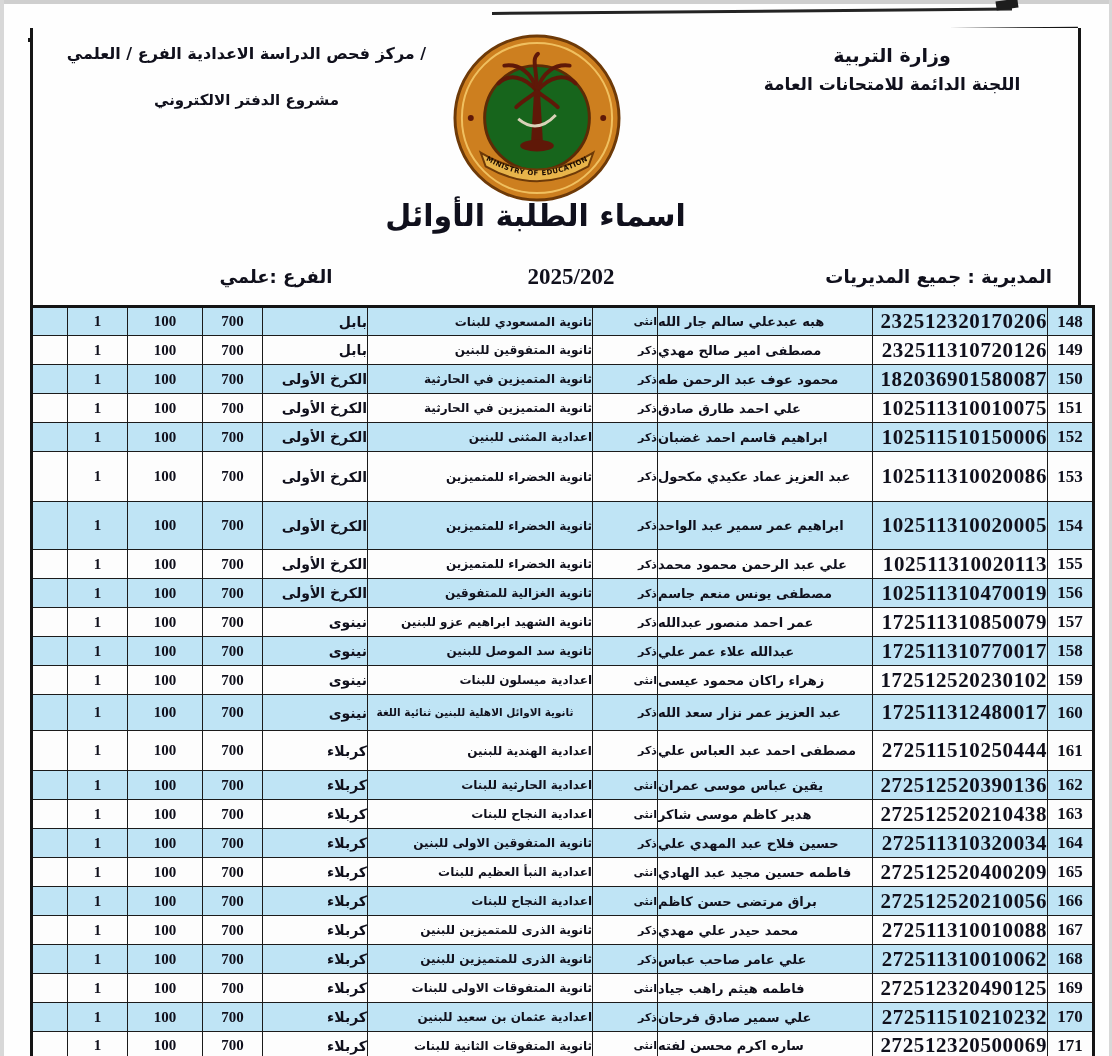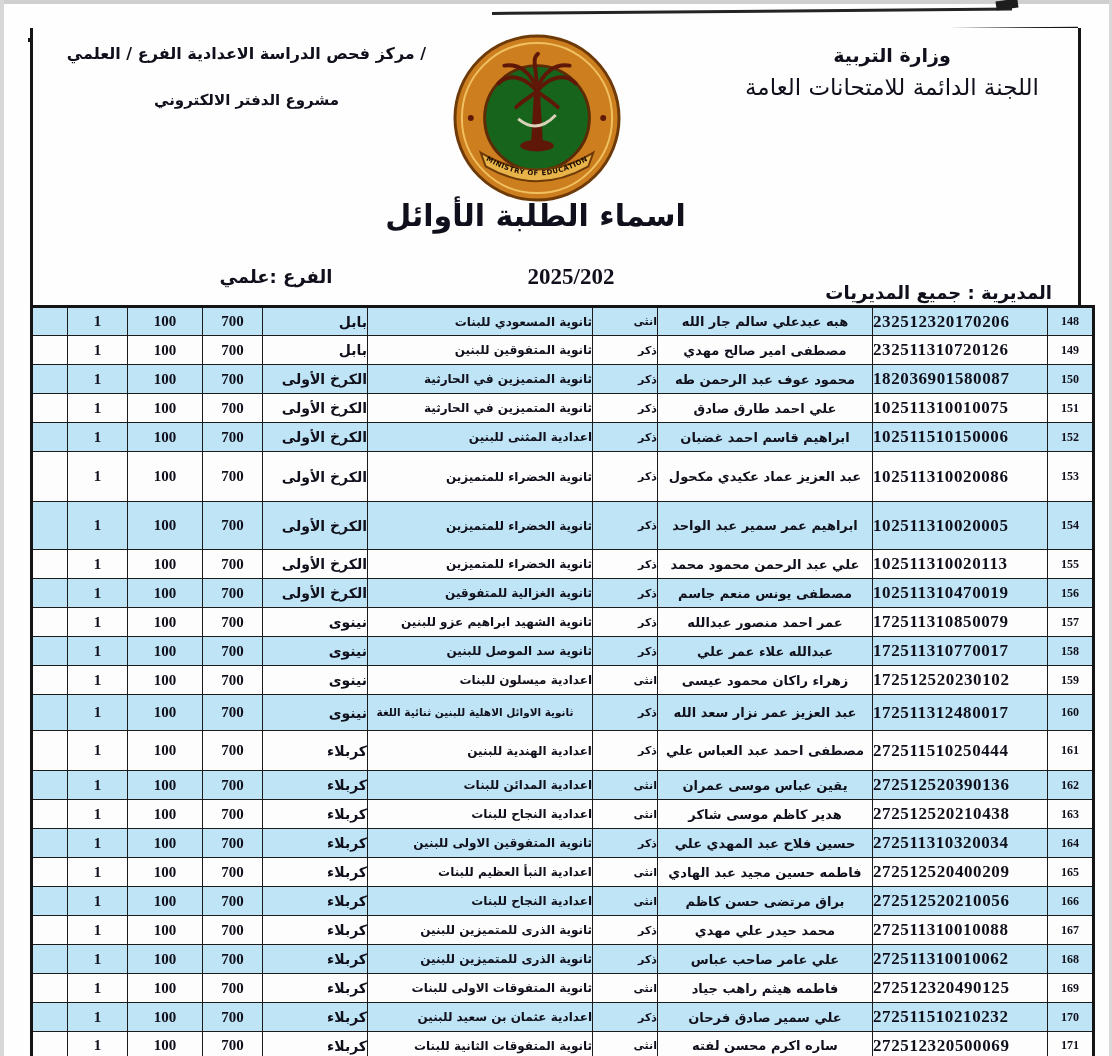--- a/index.html
+++ b/index.html
@@ -25,48 +25,48 @@
   .sp5{left:918px;top:252px;width:5px;height:3px;transform:rotate(40deg);}
 
   
   .header-box{
     position:absolute;left:30px;top:28px;width:1045px;height:277px;
     border-left:3px solid #161616;border-right:3px solid #161616;
     background:#fefefe;
   }
   .hdr-right{position:absolute;right:16px;top:16px;width:340px;text-align:center;direction:rtl;}
   .hdr-right .l1{font-size:19px;font-weight:bold;}
-  .hdr-right .l2{font-size:23px;font-weight:normal;margin-top:8px;}
+  .hdr-right .l2{font-size:17px;font-weight:bold;margin-top:8px;}
   .hdr-left{position:absolute;left:6px;top:16px;width:415px;text-align:center;direction:rtl;}
   .hdr-left .l1{font-size:16px;font-weight:bold;}
   .hdr-left .l2{font-size:15px;font-weight:bold;margin-top:28px;}
   .logo-wrap{position:absolute;left:420px;top:6px;width:168px;height:168px;}
   .doc-title{position:absolute;left:0;right:40px;top:170px;text-align:center;
     font-size:30px;font-weight:bold;direction:rtl;letter-spacing:0.5px;}
   .info-year{position:absolute;left:438px;top:236px;width:200px;text-align:center;
     font-family:"Liberation Serif","DejaVu Serif",serif;font-weight:bold;font-size:23px;direction:ltr;}
-  .info-dir{position:absolute;right:26px;top:238px;font-size:18px;font-weight:bold;direction:rtl;margin-top:16px;}
+  .info-dir{position:absolute;right:26px;top:238px;font-size:18px;font-weight:bold;direction:rtl;}
   .info-branch{position:absolute;left:138px;top:238px;width:210px;text-align:center;
     font-size:18px;font-weight:bold;direction:rtl;}
 
   
   .tbl-wrap{position:absolute;left:30px;top:305px;width:1062px;}
   table.results{border-collapse:collapse;table-layout:fixed;width:1062px;direction:rtl;
     border:3px solid #141414;}
   table.results td{
     border:1.7px solid #1b1b1b;vertical-align:middle;overflow:hidden;
     background:#fdfdfd;padding:0;
   }
   table.results tr{height:29px;}
   table.results tr.shaded td{background:#bfe4f5;}
-  td.c-no{font-family:"Liberation Serif","DejaVu Serif",serif;font-weight:bold;font-size:12px;
+  td.c-no{font-family:"Liberation Serif","DejaVu Serif",serif;font-weight:bold;font-size:17px;
     text-align:center;direction:ltr;}
-  td.c-exam{font-family:"Liberation Serif","DejaVu Serif",serif;font-weight:bold;font-size:17px;
-    text-align:left;direction:ltr;letter-spacing:0.6px;margin-left:12px;}
-  td.c-name{font-size:13px;font-weight:bold;text-align:center;padding-right:6px;white-space:nowrap;}
+  td.c-exam{font-family:"Liberation Serif","DejaVu Serif",serif;font-weight:bold;font-size:21px;
+    text-align:right;direction:ltr;letter-spacing:0.6px;margin-left:12px;}
+  td.c-name{font-size:13px;font-weight:bold;text-align:left;padding-right:6px;white-space:nowrap;}
   td.c-gender{font-size:11px;font-weight:bold;text-align:right;}
   td.c-school{font-size:12px;font-weight:bold;text-align:right;padding-right:26px;white-space:nowrap;}
   td.c-school.wrap{white-space:normal;font-size:10.5px;line-height:1.15;padding-right:10px;text-align:center;}
   td.c-gov{font-size:14px;font-weight:bold;text-align:right;padding-right:6px;white-space:nowrap;}
   td.c-num{font-family:"Liberation Serif","DejaVu Serif",serif;font-weight:bold;font-size:15px;
     text-align:center;direction:ltr;}
   td.c-strip{background:#fdfdfd;}
 </style>
 </head>
 <body>
@@ -322,21 +322,21 @@
       <td class="c-num">700</td>
       <td class="c-num">100</td>
       <td class="c-num">1</td>
       <td class="c-strip"></td>
     </tr>
           <tr class="shaded">
       <td class="c-no">162</td>
       <td class="c-exam">272512520390136</td>
       <td class="c-name">يقين عباس موسى عمران</td>
       <td class="c-gender">انثى</td>
-      <td class="c-school">اعدادية المدائن للبنات</td>
+      <td class="c-school">اعدادية الحارثية للبنات</td>
       <td class="c-gov">كربلاء</td>
       <td class="c-num">700</td>
       <td class="c-num">100</td>
       <td class="c-num">1</td>
       <td class="c-strip"></td>
     </tr>
           <tr>
       <td class="c-no">163</td>
       <td class="c-exam">272512520210438</td>
       <td class="c-name">هدير كاظم موسى شاكر</td>

